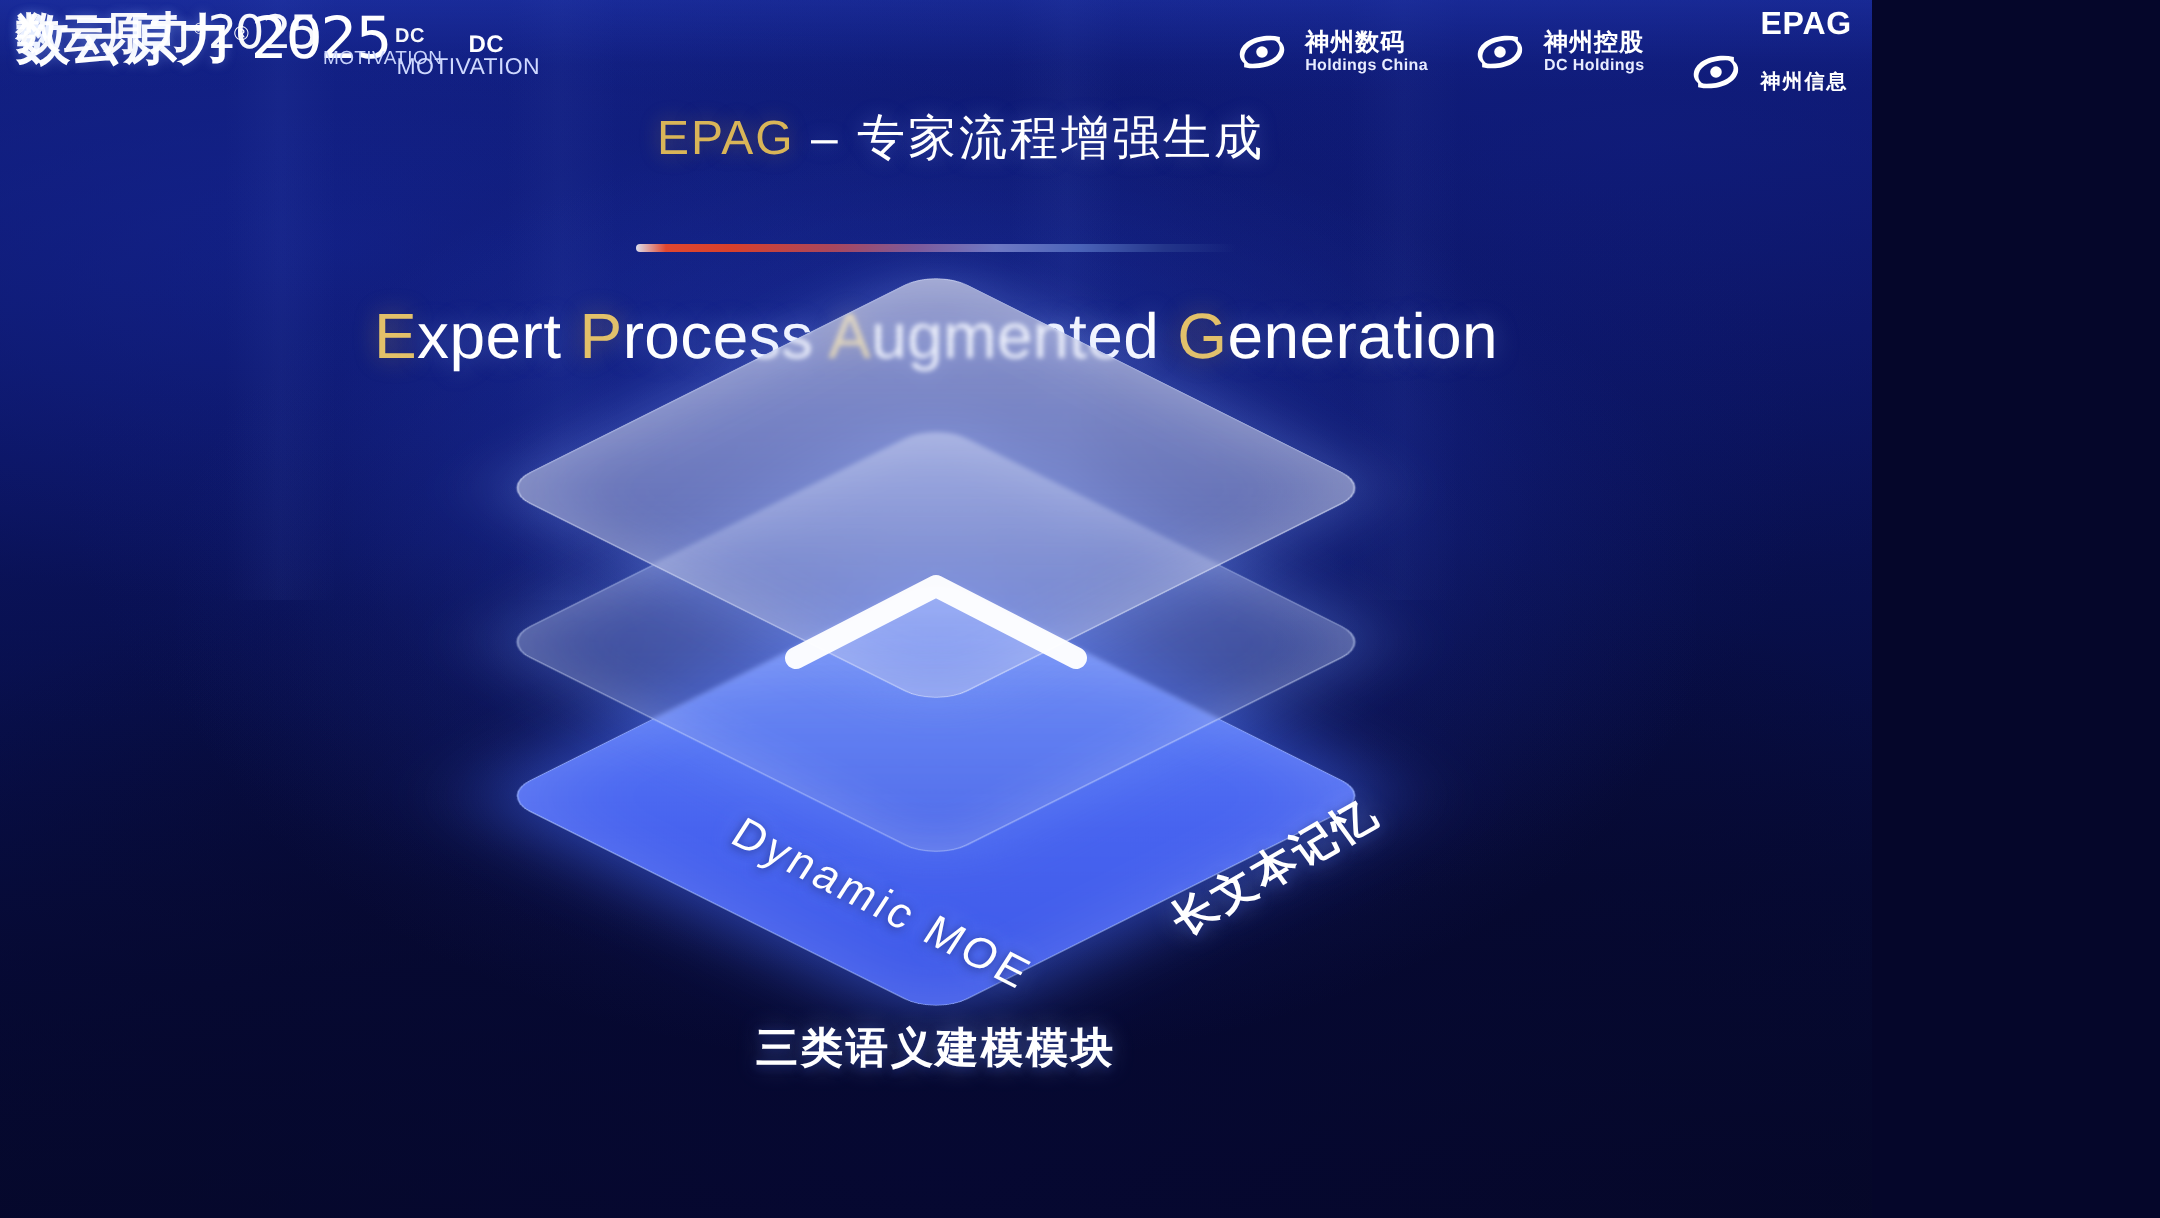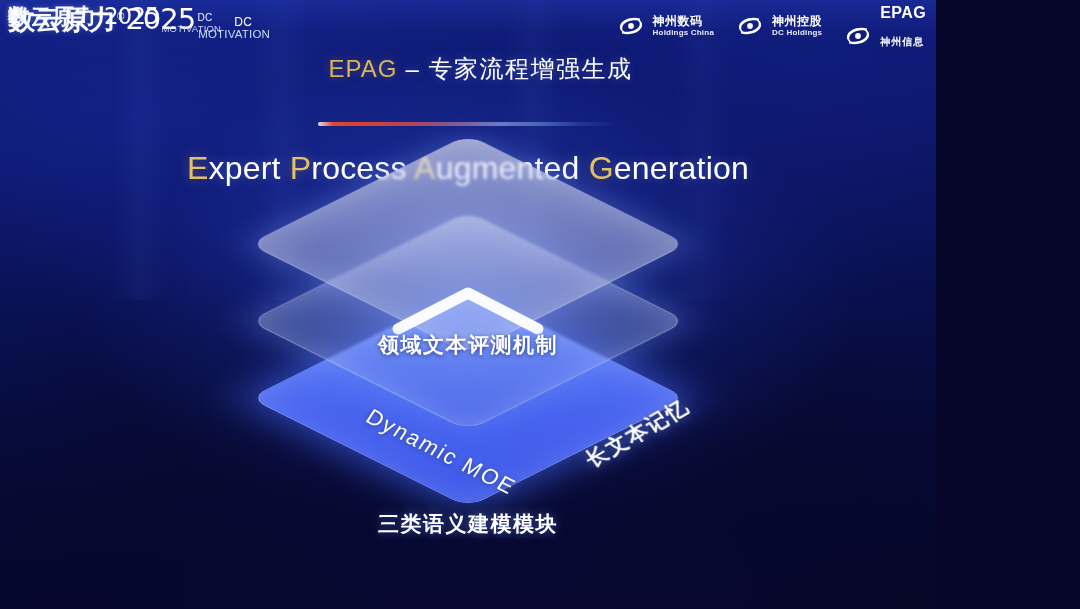--- a/index.html
+++ b/index.html
@@ -87,21 +87,21 @@
   .logo-dc-wrap {
     display: inline-block;
     margin-left: 3px;
     line-height: 1;
     position: relative;
     top: -3px;
   }
   .logo-dc {
     display: block;
     font-size: 12px;
-    font-weight: 400;
+    font-weight: 700;
     color: #ffffff;
     letter-spacing: 0.3px;
     padding-left: 36px;
   }
   .logo-motivation {
     display: block;
     font-size: 11.5px;
     font-weight: 400;
     color: #cfd9ff;
     letter-spacing: 0.2px;
@@ -421,21 +421,20 @@
   <div class="stack">
     <div class="plane plane-bottom"></div>
     <div class="plane plane-mid"></div>
     <div class="plane plane-top"></div>
   </div>
 
   <svg class="chevron" viewBox="0 0 160 56">
     <path d="M10 46 L80 10 L150 46" fill="none" stroke="#ffffff" stroke-width="11" stroke-linecap="round" stroke-linejoin="round" opacity="0.96"></path>
   </svg>
 
-  <div class="lbl lbl-top">领域文本评测机制</div>
   <div class="lbl lbl-moe">Dynamic MOE</div>
   <div class="lbl lbl-mem">长文本记忆</div>
   <div class="lbl lbl-bottom">三类语义建模模块</div>
 
   <div class="logo-top logo-bottom">
     <span class="logo-cn">数云原力</span>
     <span class="logo-reg">®</span>
     <span class="logo-year">2025</span>
     <span class="logo-dc-wrap">
       <span class="logo-dc">DC</span>

